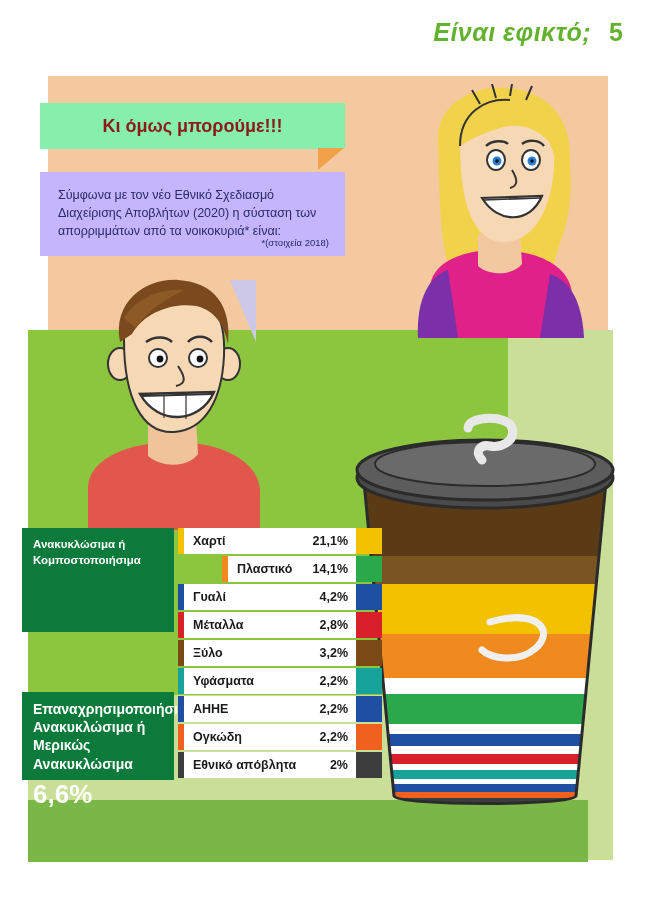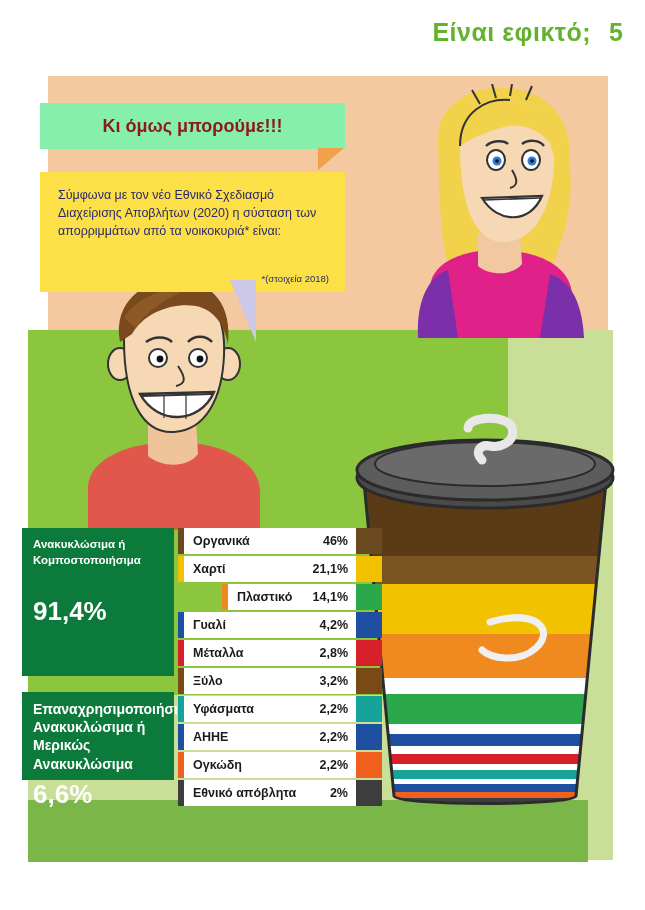--- a/index.html
+++ b/index.html
@@ -11,21 +11,21 @@
     position: relative;
     overflow: hidden;
   }
 
   
   .page-header {
     position:absolute; top:18px; right:22px;
     display:flex; align-items:baseline; gap:18px;
   }
   .header-title {
-    font-size:25px; font-weight:bold;
+    font-size:25px; font-style:italic; font-weight:bold;
     color:#63b22e; letter-spacing:0.5px;
   }
   .page-number {
     font-size:25px; font-weight:bold; color:#63b22e;
   }
 
   
   .panel-peach {
     position:absolute; left:48px; top:76px; width:560px; height:262px;
     background:#f4c9a0;
@@ -56,22 +56,22 @@
     color:#8c1a1a; font-weight:bold; font-size:18px;
   }
   .bubble-orange-tail {
     position:absolute; left:318px; top:148px; width:0; height:0;
     border-left:26px solid #f0a14a;
     border-bottom:22px solid transparent;
   }
 
   
   .bubble-lavender {
-    position:absolute; left:40px; top:172px; width:305px; height:120px;
-    background:#fde047; padding:14px 16px 0 18px;
+    position:absolute; left:40px; top:172px; width:305px; height:84px;
+    background:#c4b5fd; padding:14px 16px 0 18px;
   }
   .bubble-lavender p {
     margin:0; color:#2a2a6a; font-size:12.5px; line-height:1.45;
   }
   .bubble-note {
     position:absolute; right:16px; bottom:8px;
     font-size:9.5px; color:#2a2a6a;
   }
   .bubble-lavender-tail {
     position:absolute; left:212px; top:280px; width:0; height:0;
@@ -85,21 +85,21 @@
   .char-svg { display:block; }
 
   
   .man { position:absolute; left:78px; top:272px; width:200px; height:258px; }
 
   
   .cup { position:absolute; left:340px; top:412px; width:290px; height:400px; }
 
   
   .summary-top {
-    position:absolute; left:22px; top:528px; width:152px; height:148px;
+    position:absolute; left:22px; top:528px; width:152px; height:104px;
     background:#0b7a3b; color:#ffffff; padding:9px 9px 0 11px;
   }
   .summary-top .label { font-size:11.5px; line-height:1.35; font-weight:bold; }
   .summary-top .value { font-size:26px; font-weight:bold; margin-top:28px; }
 
   .summary-bottom {
     position:absolute; left:22px; top:692px; width:152px; height:88px;
     background:#0b7a3b; color:#ffffff; padding:8px 9px 0 11px;
   }
   .summary-bottom .label { font-size:14px; line-height:1.3; font-weight:bold; }
@@ -255,35 +255,29 @@
 <div class="bubble-orange-tail"></div>
 
 <div class="bubble-lavender">
   <p>Σύμφωνα με τον νέο Εθνικό Σχεδιασμό Διαχείρισης Αποβλήτων (2020) η σύσταση των απορριμμάτων από τα νοικοκυριά* είναι:</p>
   <span class="bubble-note">*(στοιχεία 2018)</span>
 </div>
 <div class="bubble-lavender-tail"></div>
 
 <div class="summary-top">
   <div class="label">Ανακυκλώσιμα ή Κομποστοποιήσιμα</div>
-  <div class="value">91,4%</div>
 </div>
 
 <div class="summary-bottom">
   <div class="label">Επαναχρησιμοποιήσιμα Ανακυκλώσιμα ή Μερικώς Ανακυκλώσιμα</div>
   <div class="value">6,6%</div>
 </div>
 
 <div class="legend">
 
-  <div class="legend-row" style="border-left-color:#6b4a1f;">
-    <span class="legend-name">Οργανικά</span>
-    <span class="legend-val">46%</span>
-    <span class="legend-chip" style="background:#6b4a1f;"></span>
-  </div>
 
   <div class="legend-row" style="border-left-color:#f2c200;">
     <span class="legend-name">Χαρτί</span>
     <span class="legend-val">21,1%</span>
     <span class="legend-chip" style="background:#f2c200;"></span>
   </div>
 
   <div class="legend-row" style="border-left-color:#f08a1e;margin-left:44px;">
     <span class="legend-name">Πλαστικό</span>
     <span class="legend-val">14,1%</span>

